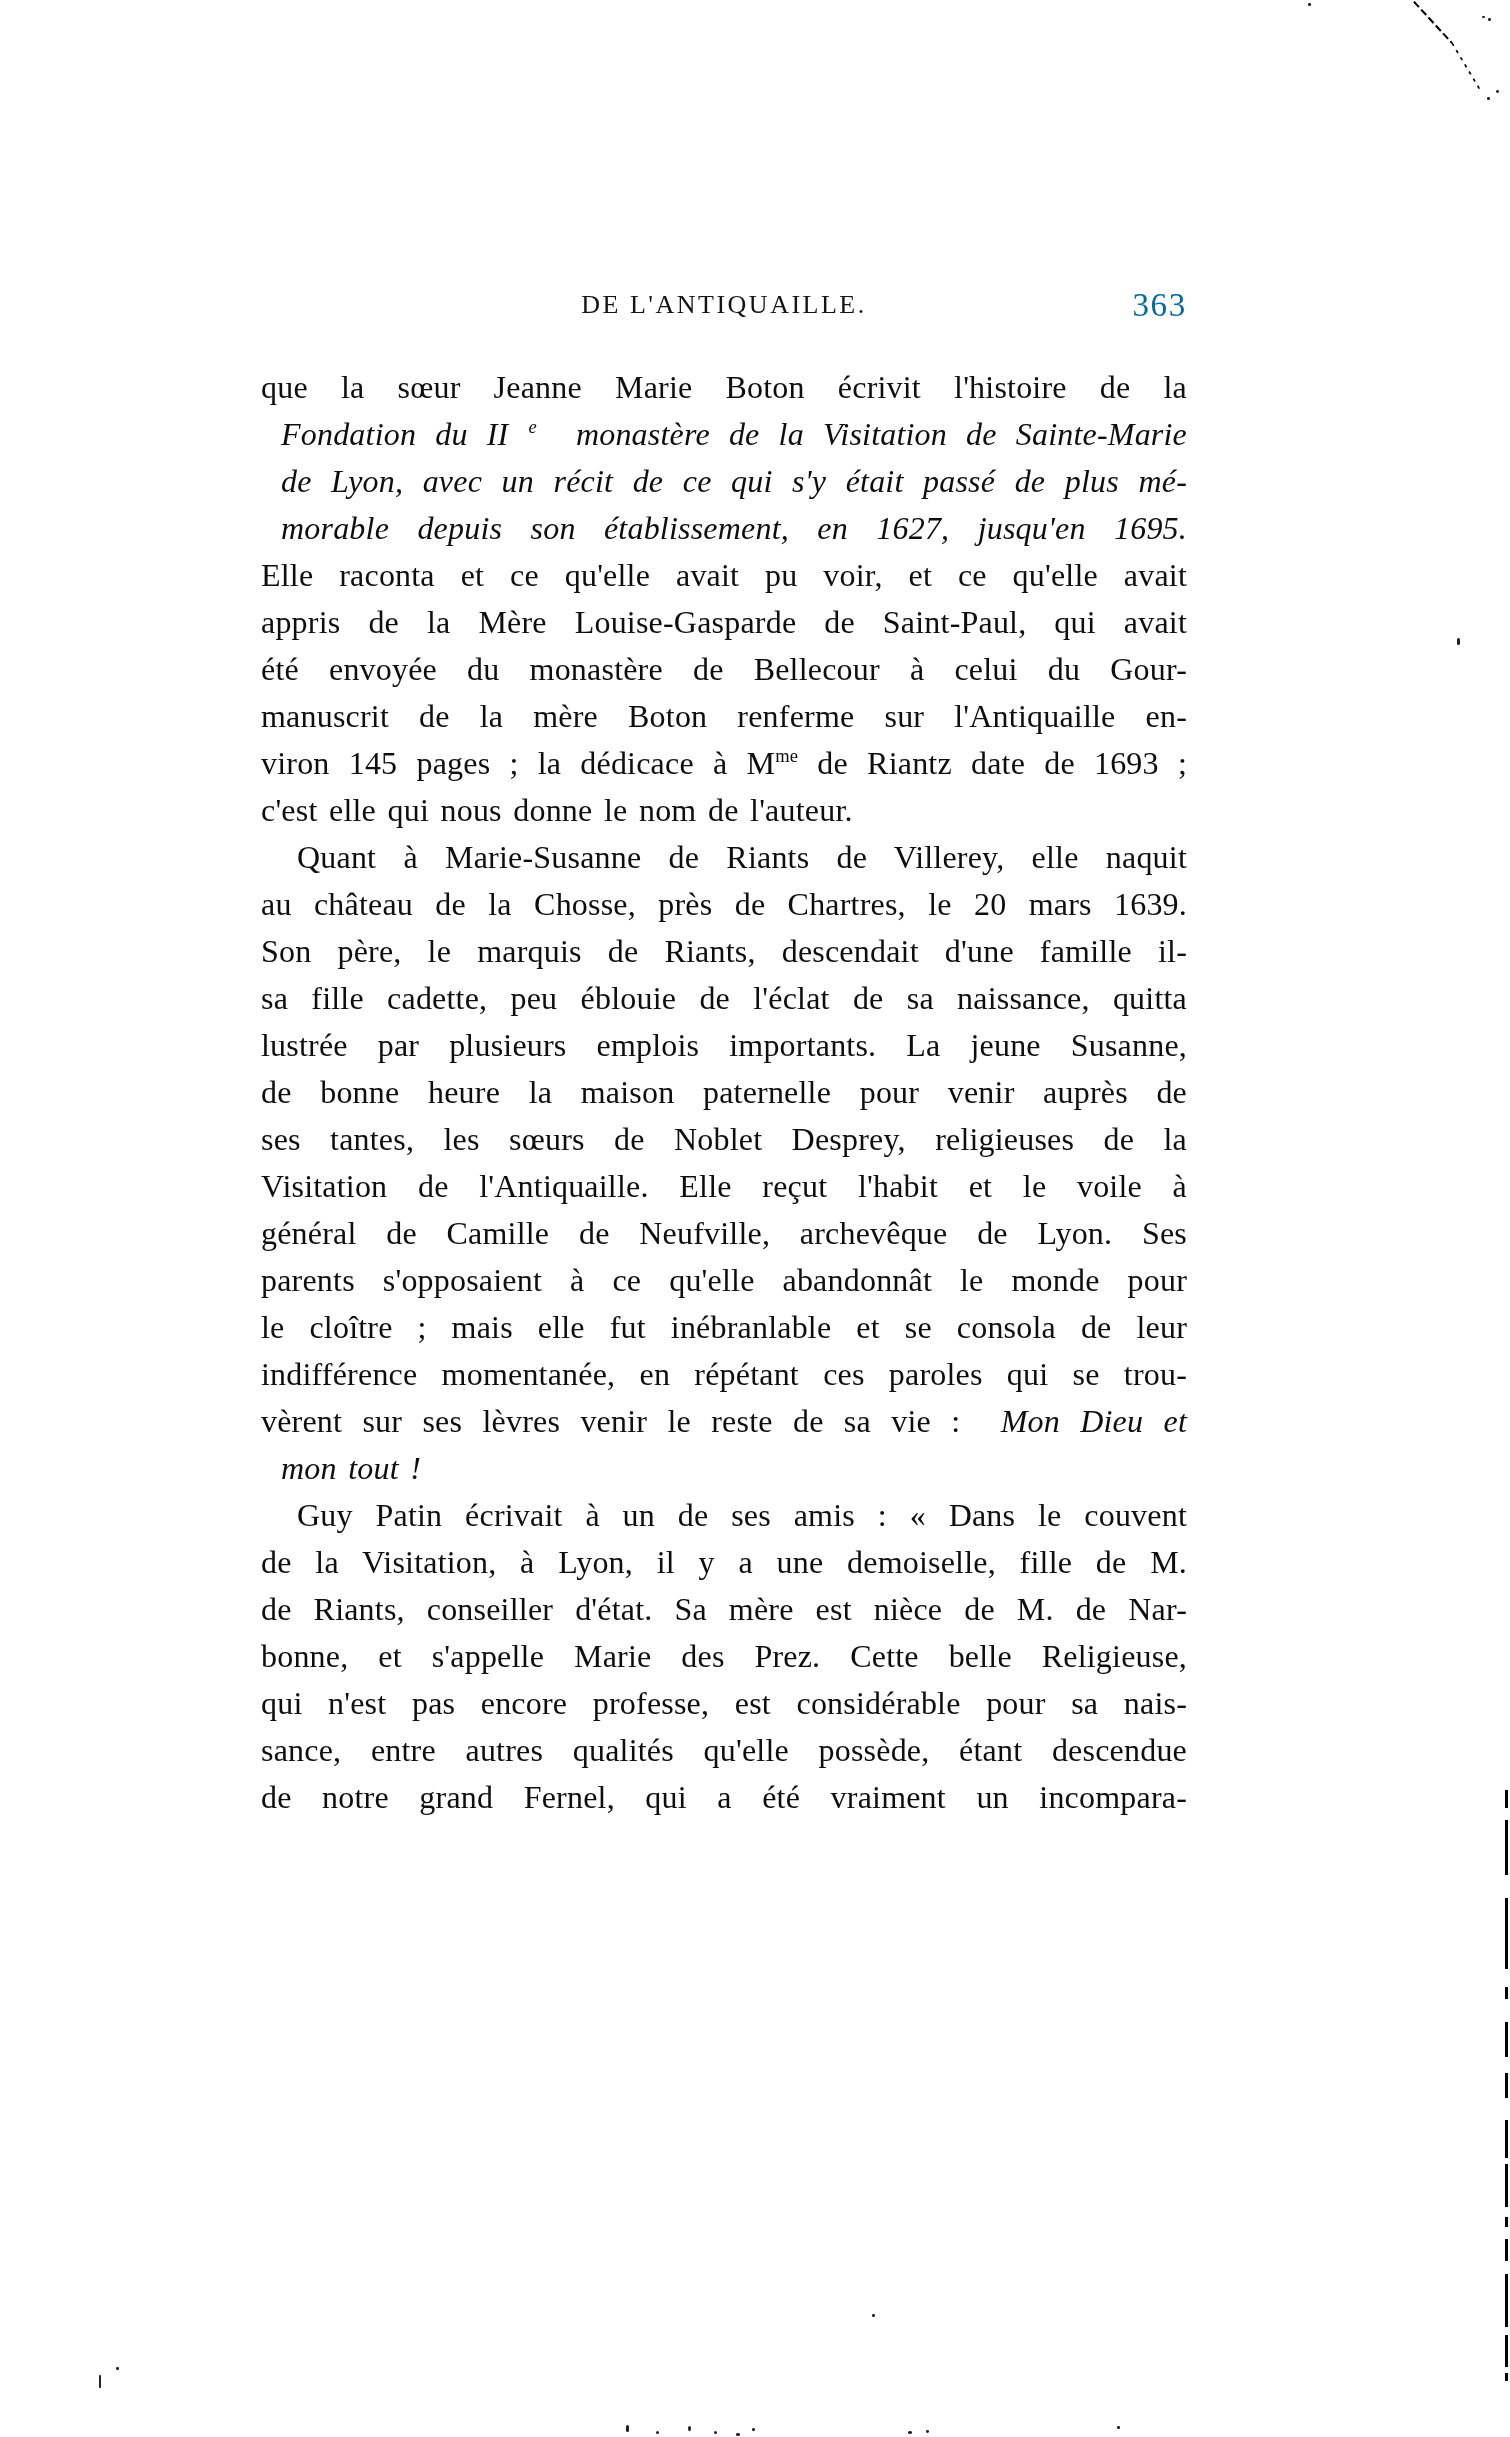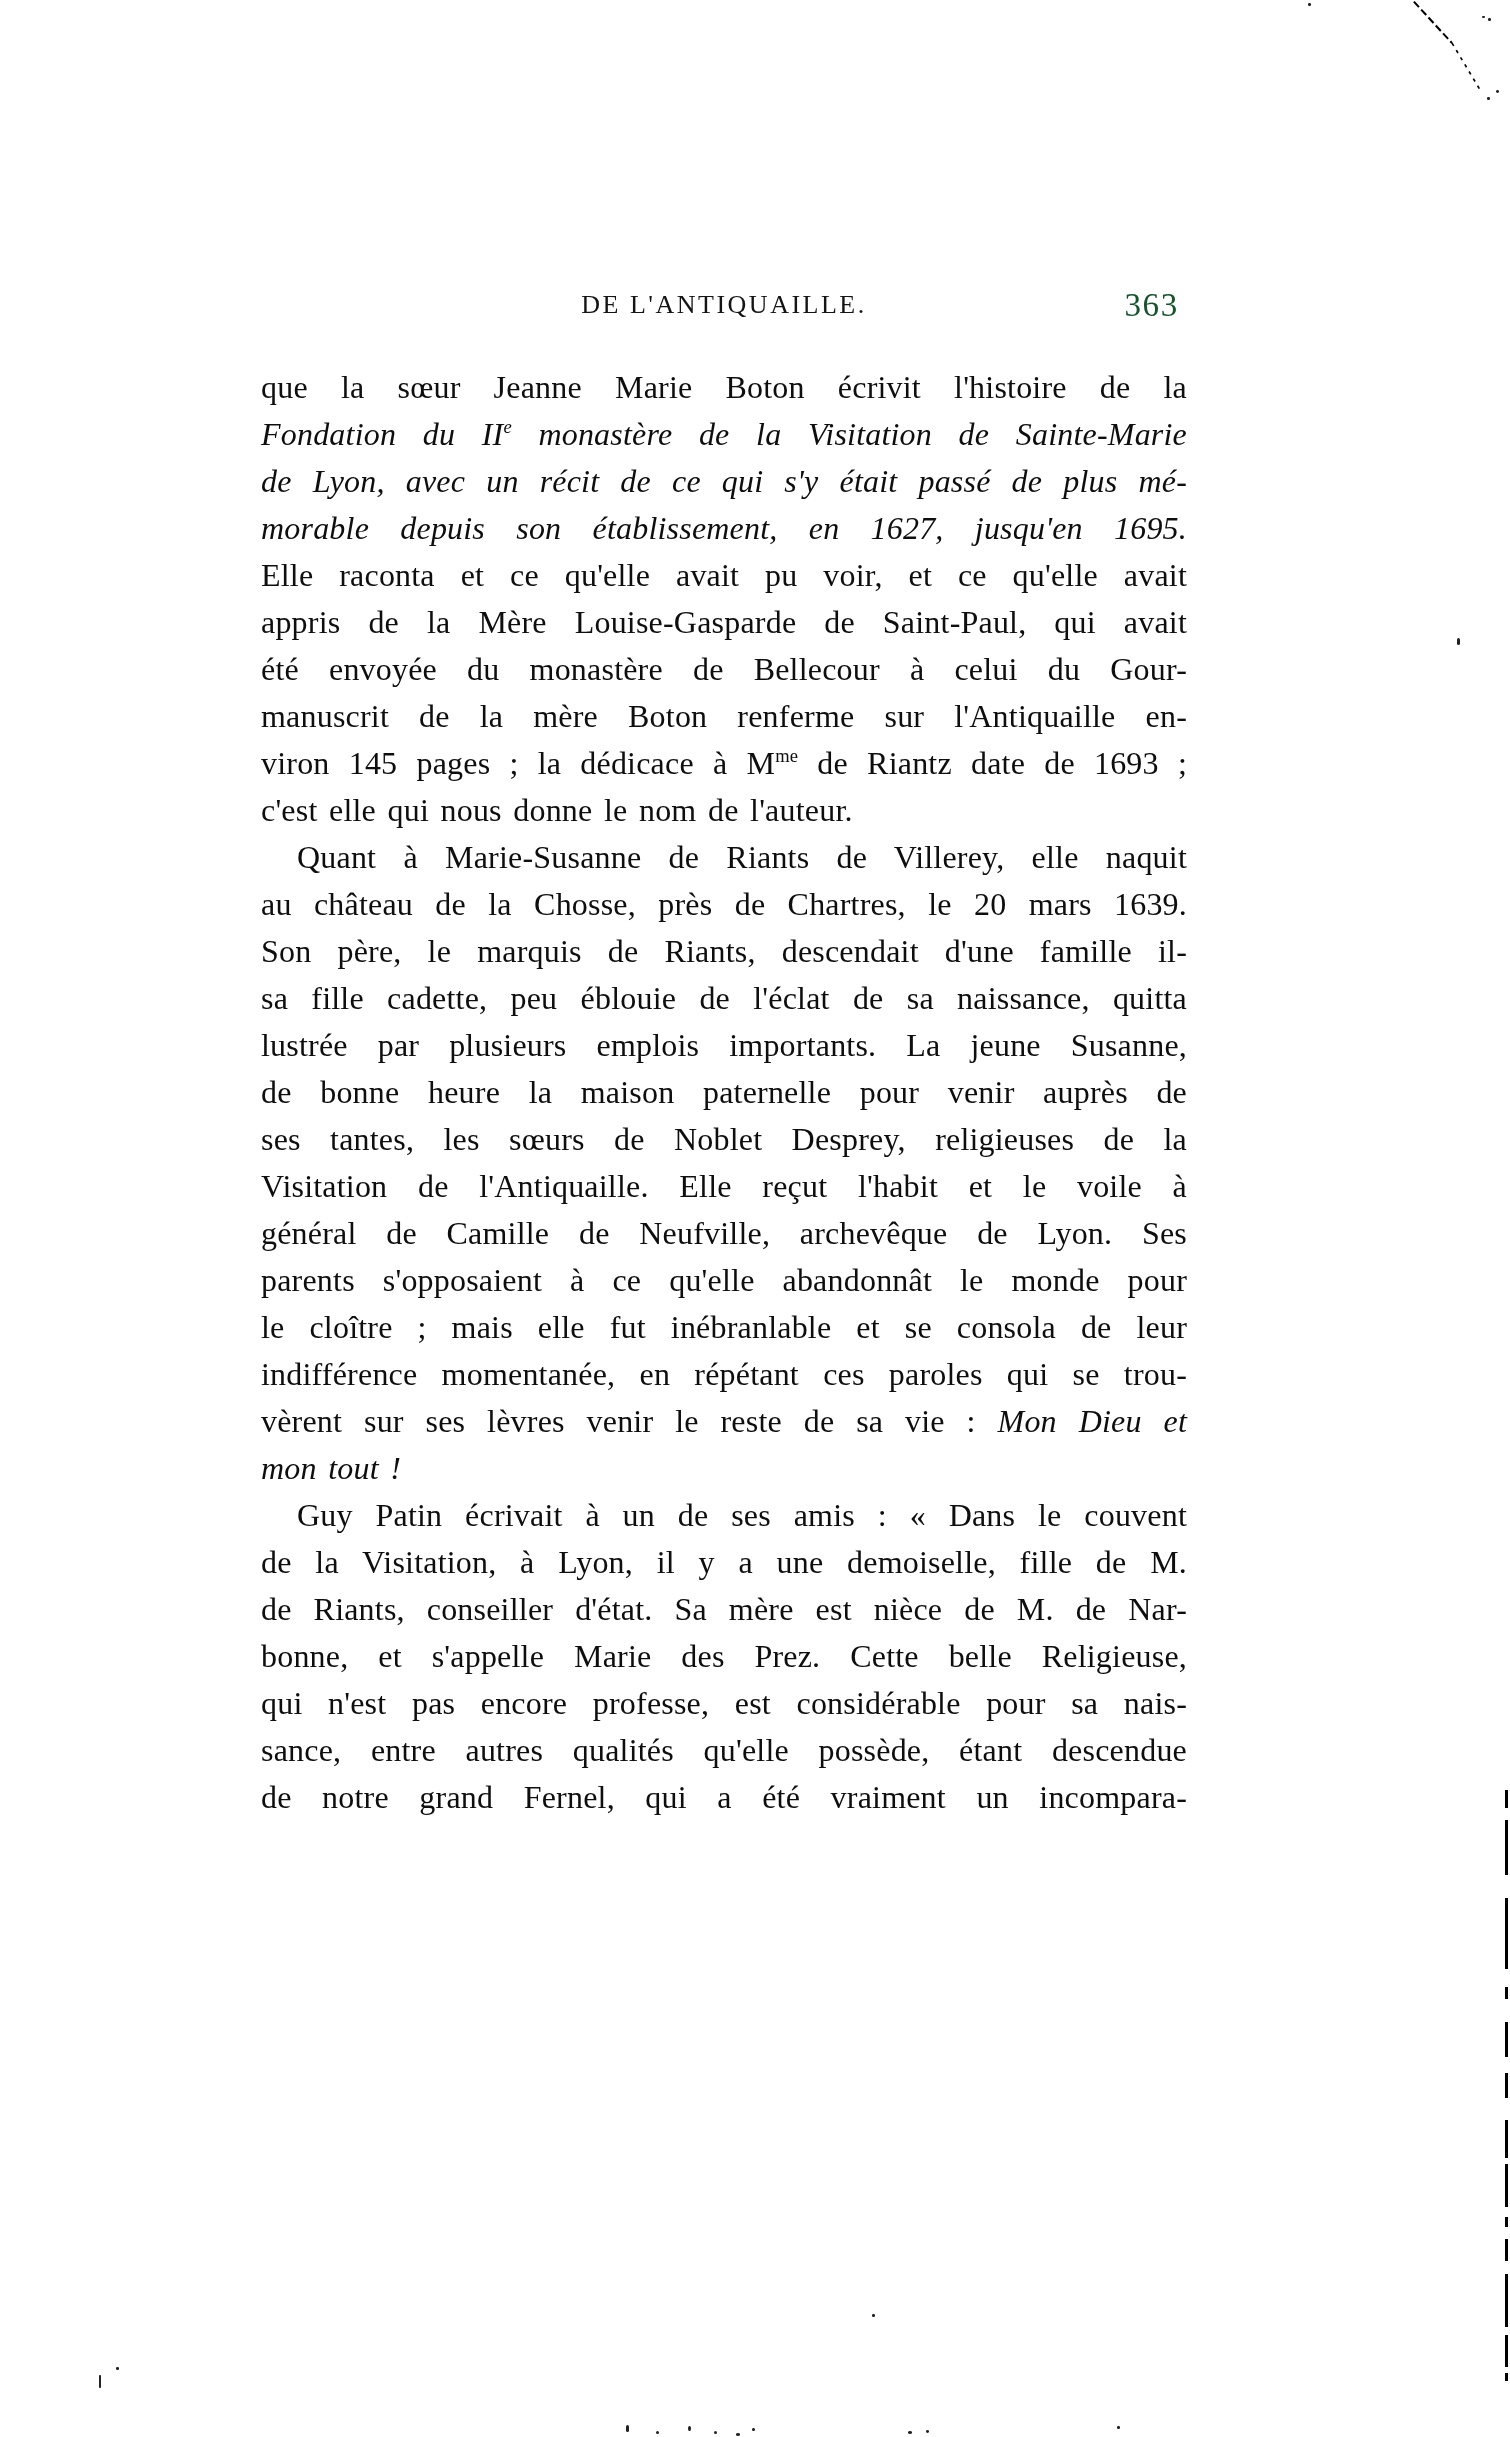--- a/index.html
+++ b/index.html
@@ -18,42 +18,42 @@
     position:absolute;left:261px;top:287px;width:926px;height:41px;
   }
   .running-title{
     position:absolute;left:0;right:0;top:3.3px;
     text-align:center;
     font-size:26px;
     letter-spacing:2.5px;
     color:#141414;
   }
   .page-number{
-    position:absolute;right:8px;top:0;
+    position:absolute;right:0;top:0;
     font-size:33px;
     letter-spacing:1.7px;
-    color:#14532d;
+    color:#0369a1;
   }
   .body-text{
     position:absolute;left:261px;top:364px;width:926px;
     font-size:32px;
     line-height:47px;
     letter-spacing:0.2px;
     word-spacing:3.3px;
     color:#0e0e0e;
   }
   .line{
     text-align:justify;
     text-align-last:justify;
     white-space:normal;
     height:47px;
   }
   .line.nojust{text-align:right;text-align-last:left;}
   .line.indent{padding-left:36px;}
-  .it{font-style:italic;}
+  .it{font-style:italic;margin-left:20px;}
   .sup{vertical-align:super;font-size:0.58em;line-height:0;}
   .vseg{position:absolute;left:1505px;width:2.5px;background:#000;}
   .speck{position:absolute;background:#222;border-radius:50%;}
   svg.scratch{position:absolute;left:0;top:0;pointer-events:none;}
 </style>
 </head>
 <body>
 
 <div class="page">
 

